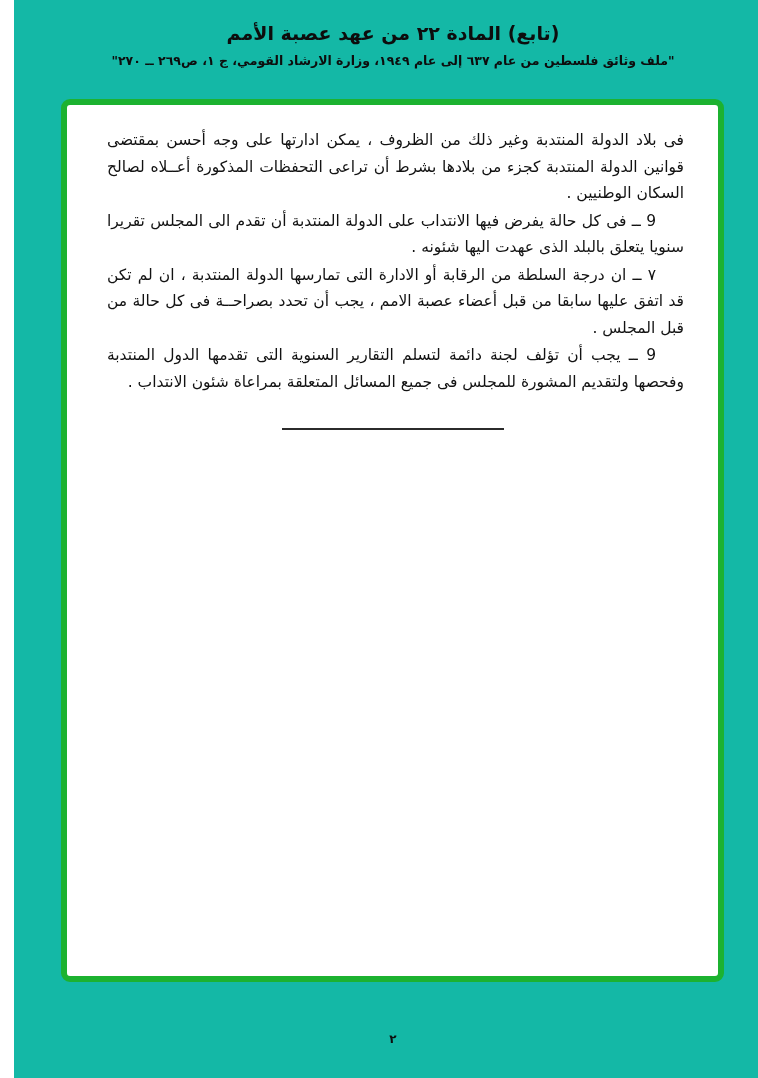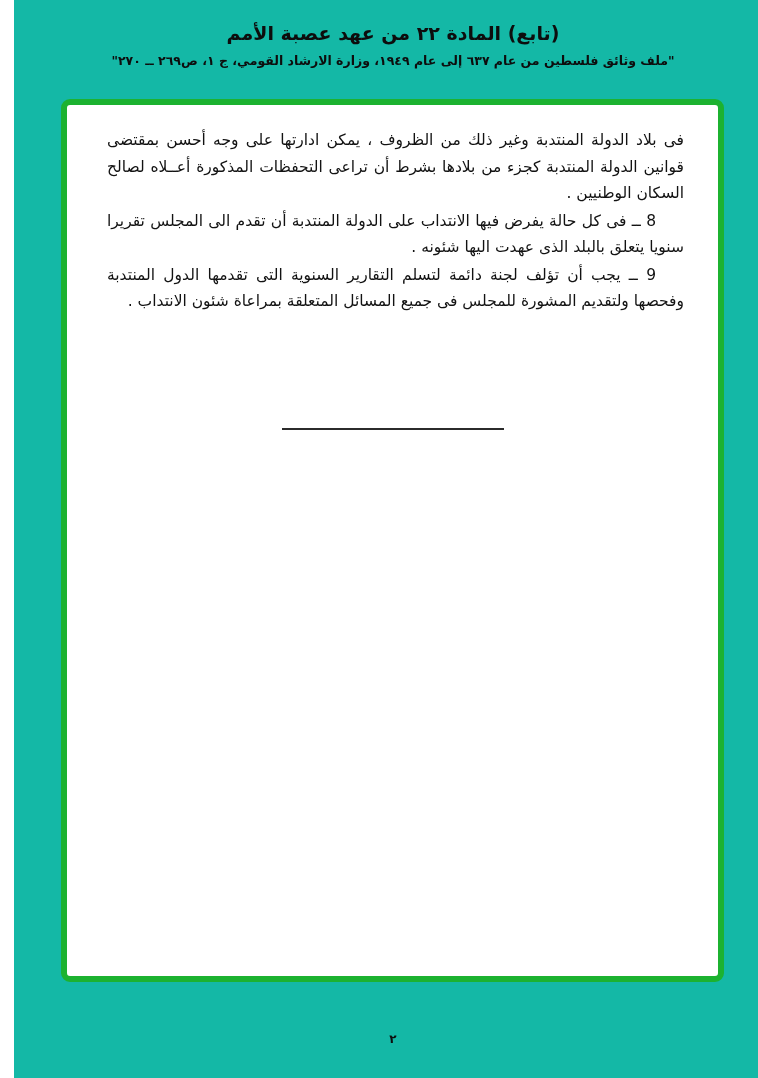--- a/index.html
+++ b/index.html
@@ -92,21 +92,22 @@
 
   <div class="header">
     <div class="header-title">(تابع) المادة ٢٢ من عهد عصبة الأمم</div>
     <div class="header-citation">"ملف وثائق فلسطين من عام ٦٣٧ إلى عام ١٩٤٩، وزارة الارشاد القومي، ج ١، ص٢٦٩ ــ ٢٧٠"</div>
   </div>
 
   <div class="doc-box" style="border-color: rgb(28, 178, 48);">
     <div class="doc-content">
 
     <p class="para">فى بلاد الدولة المنتدبة وغير ذلك من الظروف ، يمكن ادارتها على وجه أحسن بمقتضى قوانين الدولة المنتدبة كجزء من بلادها بشرط أن تراعى التحفظات المذكورة أعــلاه لصالح السكان الوطنيين .</p>
-        <p class="para indented">8 ــ فى كل حالة يفرض فيها الانتداب على الدولة المنتدبة أن تقدم الى المجلس تقريرا سنويا يتعلق بالبلد الذى عهدت اليها شئونه .</p>
+        <p class="para indented">9 ــ فى كل حالة يفرض فيها الانتداب على الدولة المنتدبة أن تقدم الى المجلس تقريرا سنويا يتعلق بالبلد الذى عهدت اليها شئونه .</p>
+        <p class="para indented">٧ ــ ان درجة السلطة من الرقابة أو الادارة التى تمارسها الدولة المنتدبة ، ان لم تكن قد اتفق عليها سابقا من قبل أعضاء عصبة الامم ، يجب أن تحدد بصراحــة فى كل حالة من قبل المجلس .</p>
         <p class="para indented">9 ــ يجب أن تؤلف لجنة دائمة لتسلم التقارير السنوية التى تقدمها الدول المنتدبة وفحصها ولتقديم المشورة للمجلس فى جميع المسائل المتعلقة بمراعاة شئون الانتداب .</p>
       </div>
   </div>
 
   <hr class="divider" style="position:absolute; top:428px; left:268px; margin:0;">
 
   <div class="page-number">٢</div>
 
 </div>
 

